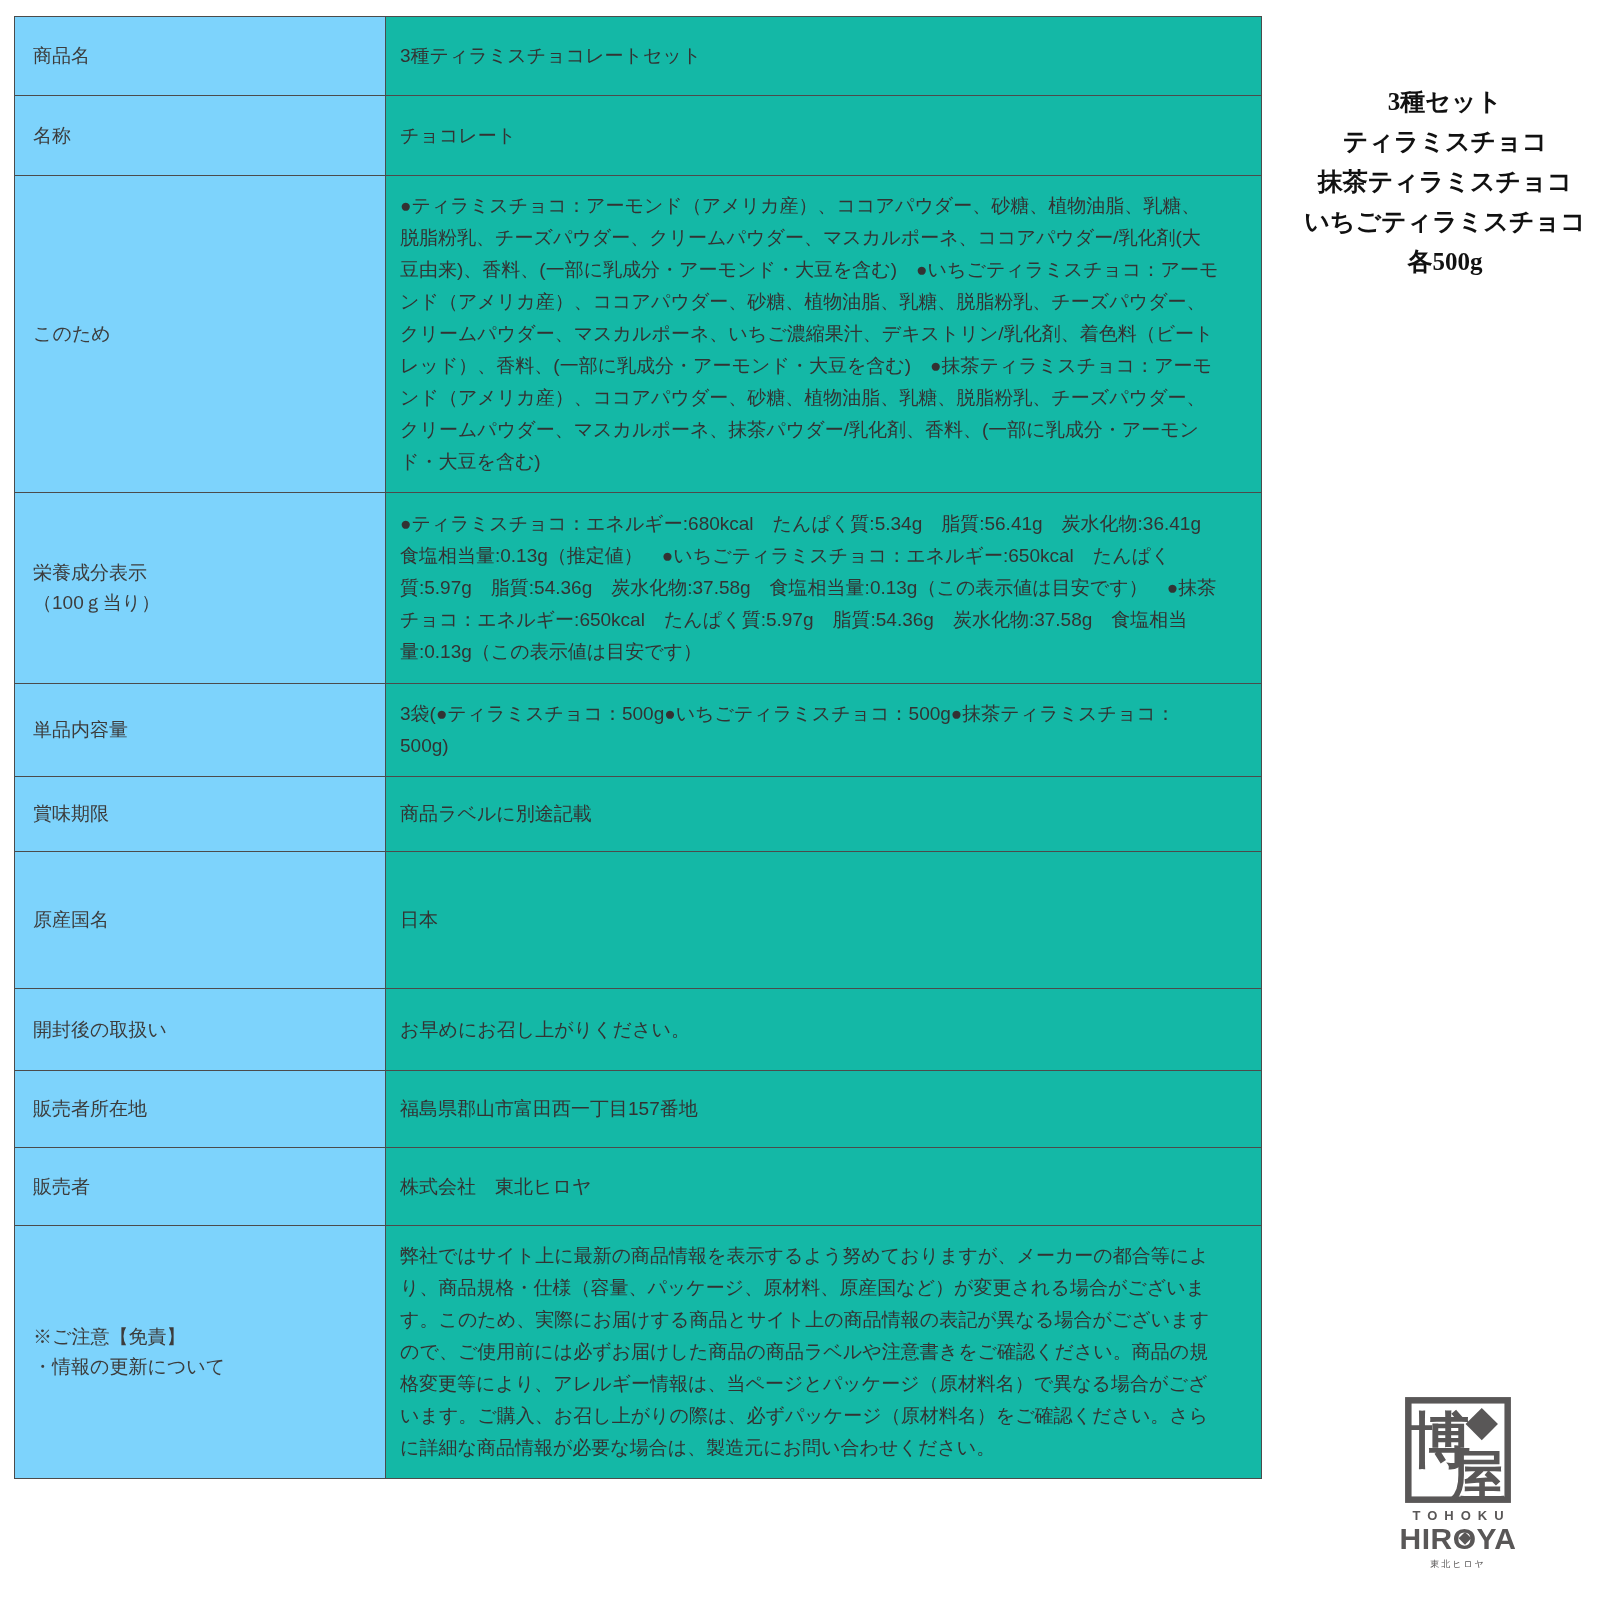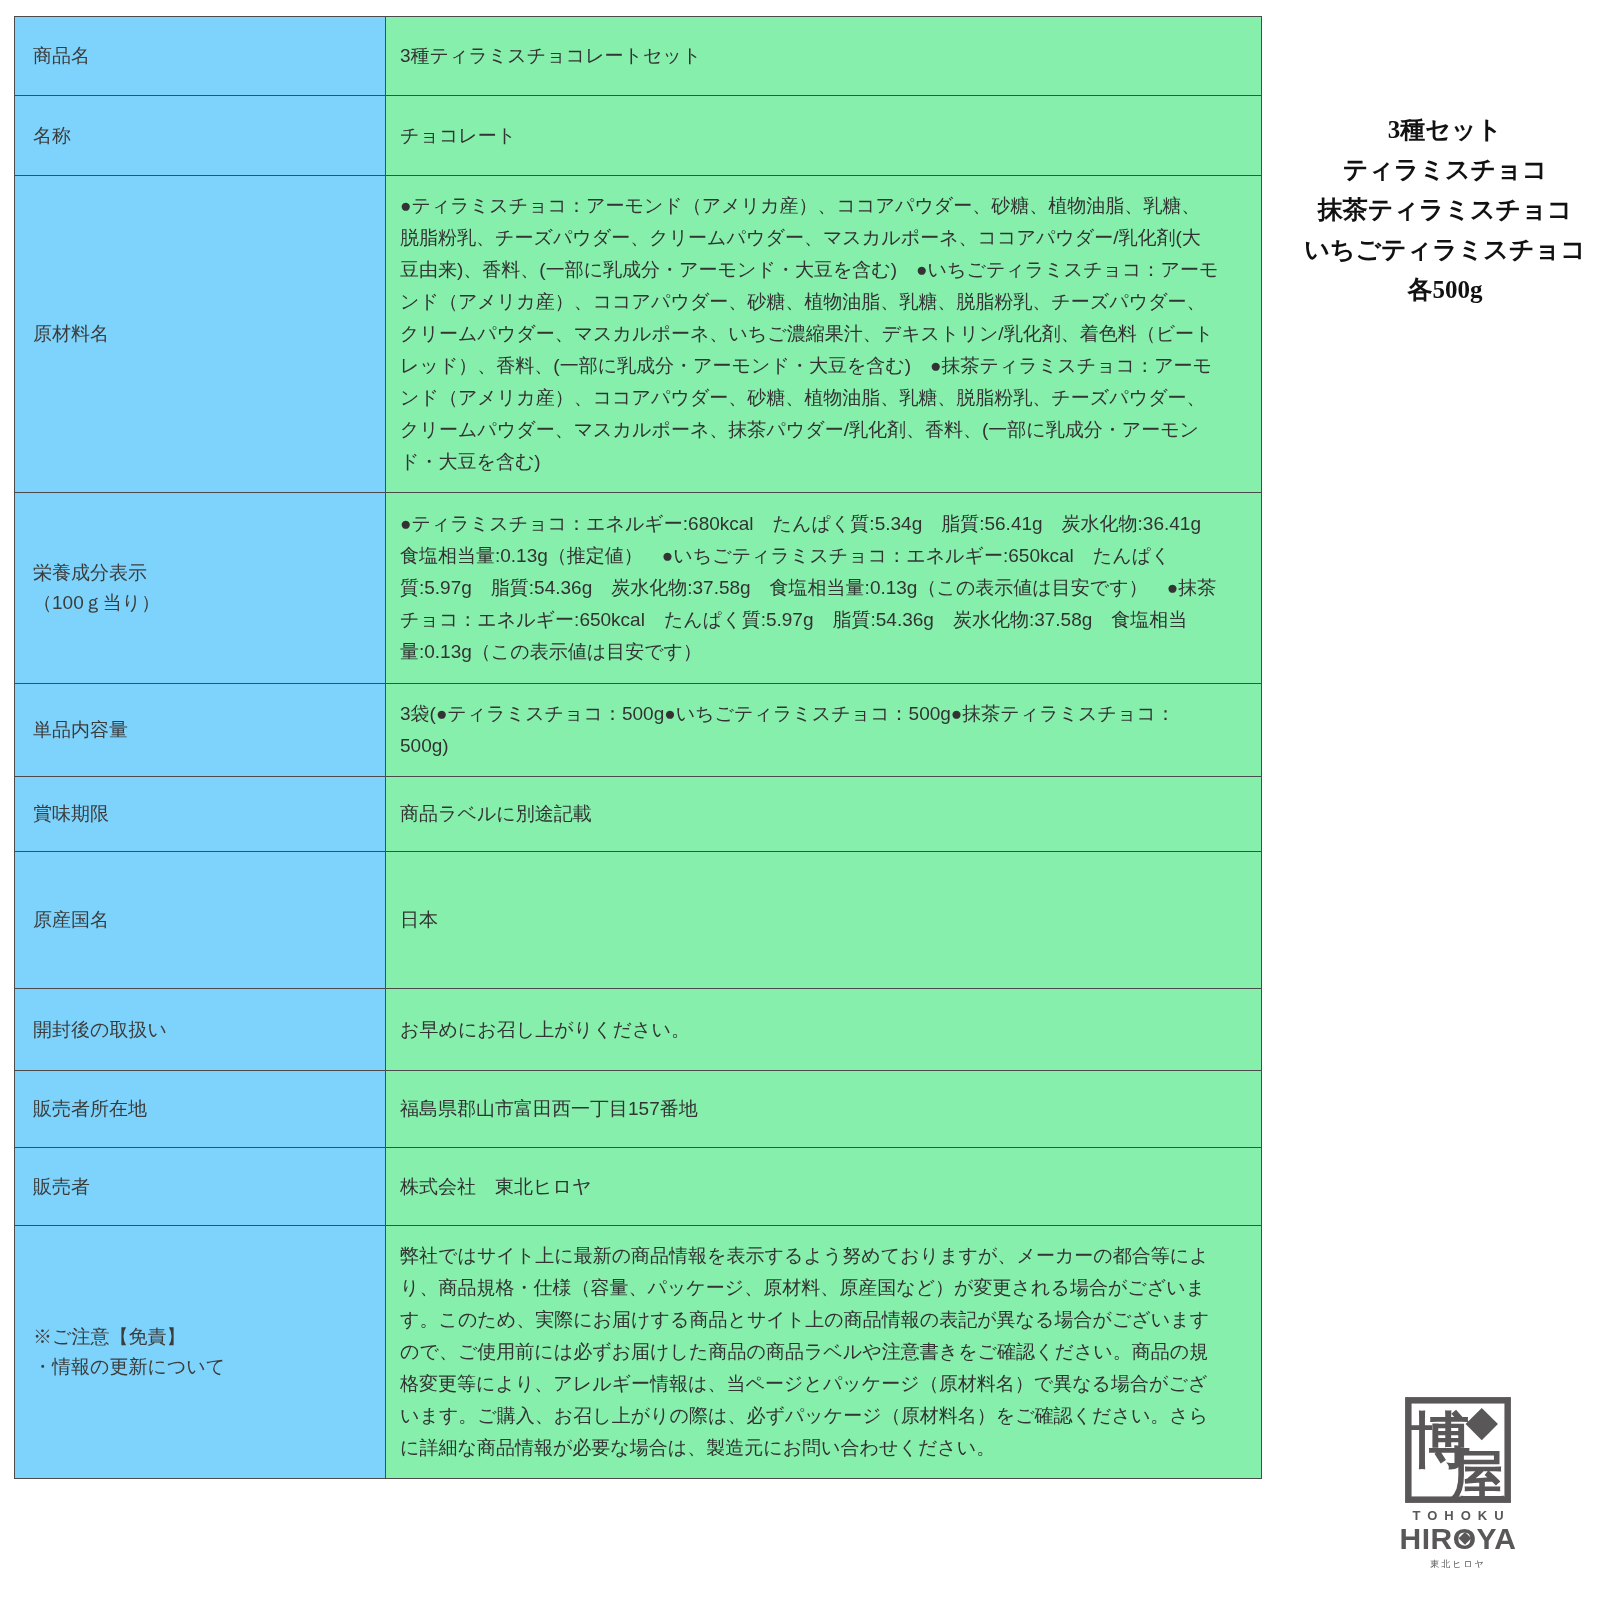--- a/index.html
+++ b/index.html
@@ -26,21 +26,21 @@
     font-size:19px;
   }
   #spec-table th{
     background:#7dd3fc;
     text-align:left;
     padding:10px 16px 10px 18px;
     color:#3c3c3c;
     line-height:30px;
   }
   #spec-table td{
-    background:#86efac;
+    background:#14b8a6;
     padding:14px 42px 14px 14px;
     line-height:32px;
     color:#333333;
     text-align:left;
     margin-top:8px;
   }
   #spec-table tr:nth-child(1){height:79px;}
   #spec-table tr:nth-child(2){height:80px;}
   #spec-table tr:nth-child(3){height:273px;}
   #spec-table tr:nth-child(4){height:191px;}
@@ -50,21 +50,21 @@
   #spec-table tr:nth-child(8){height:82px;}
   #spec-table tr:nth-child(9){height:77px;}
   #spec-table tr:nth-child(10){height:78px;}
   #spec-table tr:nth-child(11){height:74px;}
   #spec-table tr:nth-child(12){height:74px;}
   #spec-table tr:nth-child(13){height:272px;}
 
   
   .headline{
     position:absolute;
-    left:1300px;top:110px;width:290px;
+    left:1300px;top:82px;width:290px;
     text-align:center;
     font-family:"Liberation Serif",serif;
     font-weight:bold;
     font-size:25px;
     line-height:40px;
     color:#111111;
   }
 
   
   .logo{
@@ -120,21 +120,21 @@
     <th>商品名</th>
     <td>3種ティラミスチョコレートセット</td>
   </tr>
 
   <tr>
     <th>名称</th>
     <td>チョコレート</td>
   </tr>
 
   <tr>
-    <th>原材料名</th>
+    <th>このため</th>
     <td>●ティラミスチョコ：アーモンド（アメリカ産）、ココアパウダー、砂糖、植物油脂、乳糖、脱脂粉乳、チーズパウダー、クリームパウダー、マスカルポーネ、ココアパウダー/乳化剤(大豆由来)、香料、(一部に乳成分・アーモンド・大豆を含む)　●いちごティラミスチョコ：アーモンド（アメリカ産）、ココアパウダー、砂糖、植物油脂、乳糖、脱脂粉乳、チーズパウダー、クリームパウダー、マスカルポーネ、いちご濃縮果汁、デキストリン/乳化剤、着色料（ビートレッド）、香料、(一部に乳成分・アーモンド・大豆を含む)　●抹茶ティラミスチョコ：アーモンド（アメリカ産）、ココアパウダー、砂糖、植物油脂、乳糖、脱脂粉乳、チーズパウダー、クリームパウダー、マスカルポーネ、抹茶パウダー/乳化剤、香料、(一部に乳成分・アーモンド・大豆を含む)</td>
   </tr>
 
   <tr>
     <th>栄養成分表示<br>（100ｇ当り）</th>
     <td>●ティラミスチョコ：エネルギー:680kcal　たんぱく質:5.34g　脂質:56.41g　炭水化物:36.41g　食塩相当量:0.13g（推定値）　●いちごティラミスチョコ：エネルギー:650kcal　たんぱく質:5.97g　脂質:54.36g　炭水化物:37.58g　食塩相当量:0.13g（この表示値は目安です）　●抹茶チョコ：エネルギー:650kcal　たんぱく質:5.97g　脂質:54.36g　炭水化物:37.58g　食塩相当量:0.13g（この表示値は目安です）</td>
   </tr>
 
   <tr>
     <th>単品内容量</th>

